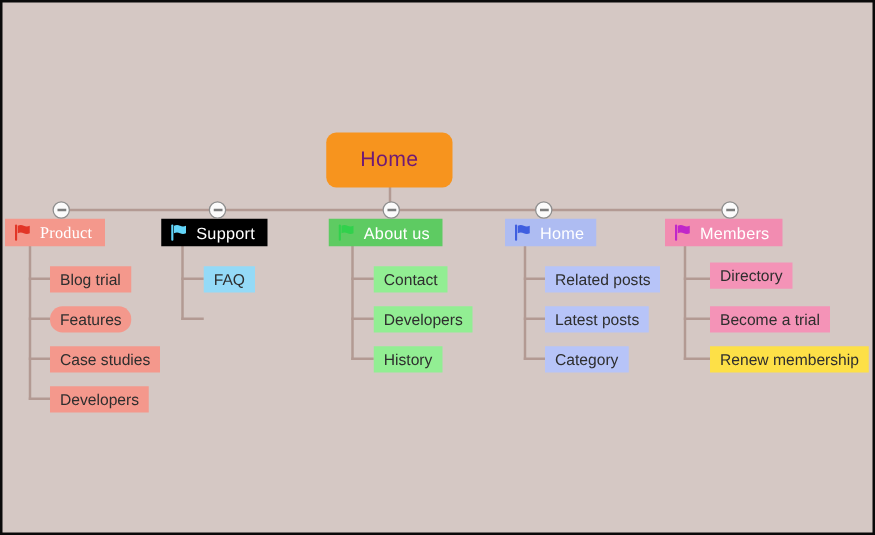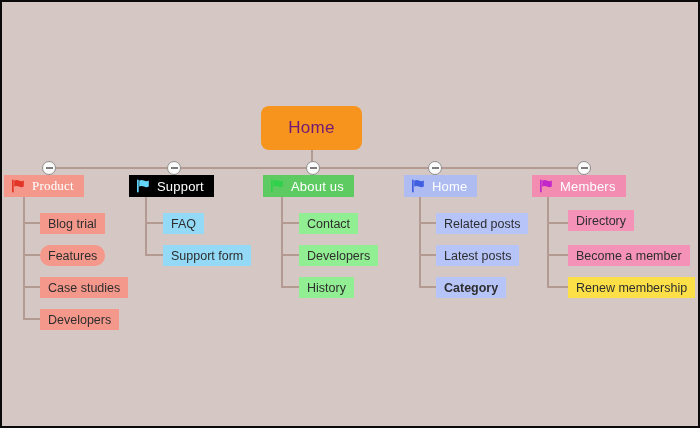--- a/index.html
+++ b/index.html
@@ -190,27 +190,26 @@
       </span>
     <span>Members</span>
   </div>
 
   <div class="child" style="left: 38px; top: 211px; background-color: rgb(244, 152, 140);">Blog trial</div>
   <div class="child" style="left: 38px; top: 243px; background-color: rgb(244, 152, 140); border-radius: 10px;">Features</div>
   <div class="child" style="left: 38px; top: 275px; background-color: rgb(244, 152, 140);">Case studies</div>
   <div class="child" style="left: 38px; top: 307px; background-color: rgb(244, 152, 140);">Developers</div>
 
   <div class="child" style="left: 161px; top: 211px; background-color: rgb(148, 218, 247);">FAQ</div>
-  <div class="child" style="left: 161px; top: 243px; background-color: rgb(148, 218, 247);">Support form</div>
 
   <div class="child" style="left: 297px; top: 211px; background-color: rgb(146, 238, 147);">Contact</div>
   <div class="child" style="left: 297px; top: 243px; background-color: rgb(146, 238, 147);">Developers</div>
   <div class="child" style="left: 297px; top: 275px; background-color: rgb(146, 238, 147);">History</div>
 
   <div class="child" style="left: 434px; top: 211px; background-color: rgb(183, 196, 248);">Related posts</div>
   <div class="child" style="left: 434px; top: 243px; background-color: rgb(183, 196, 248);">Latest posts</div>
-  <div class="child" style="left: 434px; top: 275px; background-color: rgb(183, 196, 248); font-weight: bold;">Category</div>
+  <div class="child" style="left: 434px; top: 275px; background-color: rgb(183, 196, 248);">Category</div>
 
   <div class="child" style="left: 566px; top: 208px; background-color: rgb(244, 147, 183);">Directory</div>
-  <div class="child" style="left: 566px; top: 243px; background-color: rgb(244, 147, 183);">Become a member</div>
+  <div class="child" style="left: 566px; top: 243px; background-color: rgb(244, 147, 183);">Become a trial</div>
   <div class="child" style="left: 566px; top: 275px; background-color: #fde047;">Renew membership</div>
 
 </div>
 
 </body></html>

